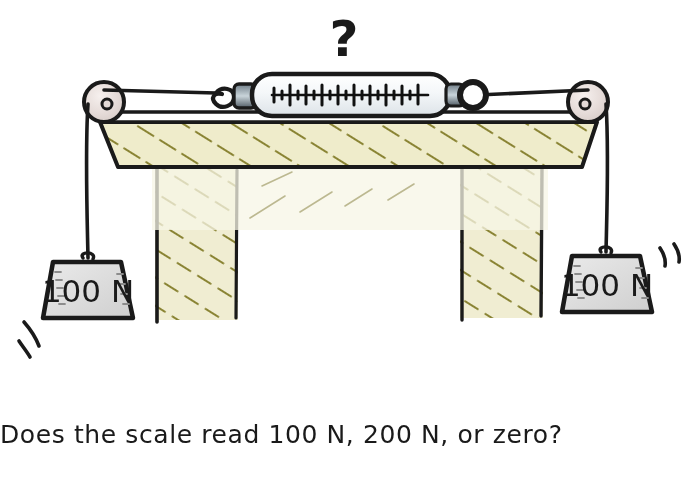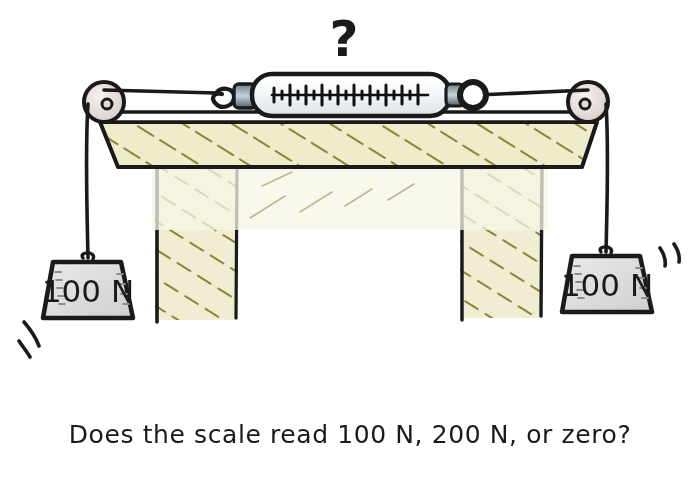--- a/index.html
+++ b/index.html
@@ -18,21 +18,21 @@
     position: absolute;
     left: 0; top: 0;
     width: 700px;
     height: 486px;
   }
   .caption {
     position: absolute;
     left: 0;
     top: 420px;
     width: 700px;
-    text-align: center;
+    text-align: left;
     font-family: "DejaVu Sans", sans-serif;
     font-size: 25px;
     letter-spacing: 0.6px;
     color: #1a1a1a;
     white-space: nowrap;
   }
   svg { display: block; }
 </style>
 </head>
 <body>

